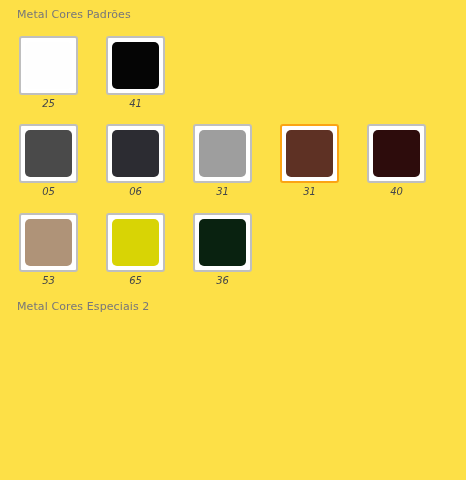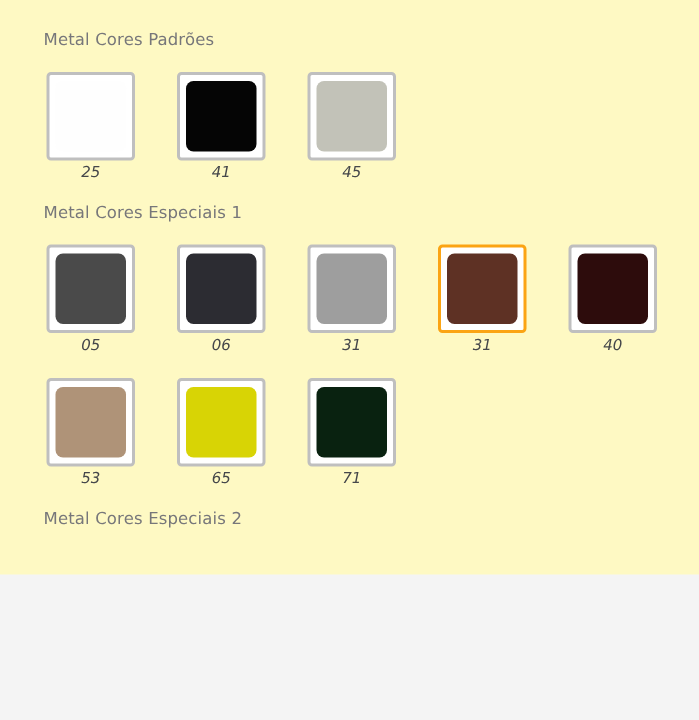--- a/index.html
+++ b/index.html
@@ -8,24 +8,24 @@
   }
   body {
     width: 466px;
     height: 480px;
     background: #f4f4f4;
     font-family: "DejaVu Sans", "Liberation Sans", sans-serif;
     overflow: hidden;
   }
   .palette-page {
     width: 466px;
-    height: 383px;
+    height: 480px;
     box-sizing: border-box;
-    padding: 12px;
-    background: #fef9c3;
+    padding: 0;
+    background: #fde047;
   }
   .section {
     margin: 0;
   }
   .section-title {
     font-size: 11px;
     color: #77777a;
     padding-left: 17px;
     line-height: 14px;
     letter-spacing: 0.1px;
@@ -94,31 +94,24 @@
           <div class="swatch-chip" style="background: rgb(254, 254, 254);"></div>
         </div>
         <div class="swatch-label">25</div>
       </div>
       <div class="swatch-cell">
         <div class="swatch-tile">
           <div class="swatch-chip" style="background: rgb(5, 5, 5);"></div>
         </div>
         <div class="swatch-label">41</div>
       </div>
-      <div class="swatch-cell">
-        <div class="swatch-tile">
-          <div class="swatch-chip" style="background: rgb(194, 194, 184);"></div>
-        </div>
-        <div class="swatch-label">45</div>
-      </div>
     </div>
   </div>
 
   <div class="section">
-    <div class="section-title sec-2-title">Metal Cores Especiais 1</div>
     <div class="swatch-row sec-2-row">
       <div class="swatch-cell">
         <div class="swatch-tile">
           <div class="swatch-chip" style="background: rgb(74, 74, 74);"></div>
         </div>
         <div class="swatch-label">05</div>
       </div>
       <div class="swatch-cell">
         <div class="swatch-tile">
           <div class="swatch-chip" style="background: rgb(44, 44, 50);"></div>
@@ -154,21 +147,21 @@
       <div class="swatch-cell">
         <div class="swatch-tile">
           <div class="swatch-chip" style="background: rgb(216, 212, 5);"></div>
         </div>
         <div class="swatch-label">65</div>
       </div>
       <div class="swatch-cell">
         <div class="swatch-tile">
           <div class="swatch-chip" style="background: rgb(9, 34, 16);"></div>
         </div>
-        <div class="swatch-label">71</div>
+        <div class="swatch-label">36</div>
       </div>
     </div>
   </div>
 
   <div class="section">
     <div class="section-title sec-3-title">Metal Cores Especiais 2</div>
   </div>
 
 </div>
 

